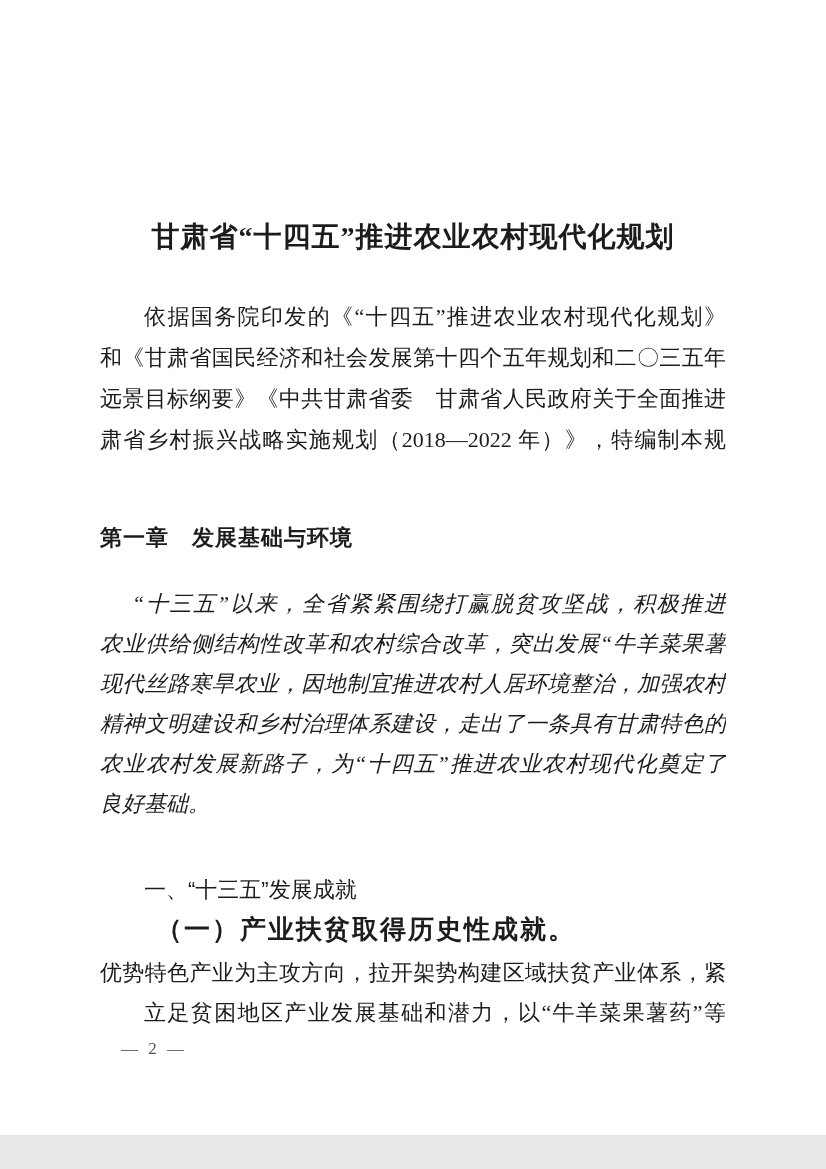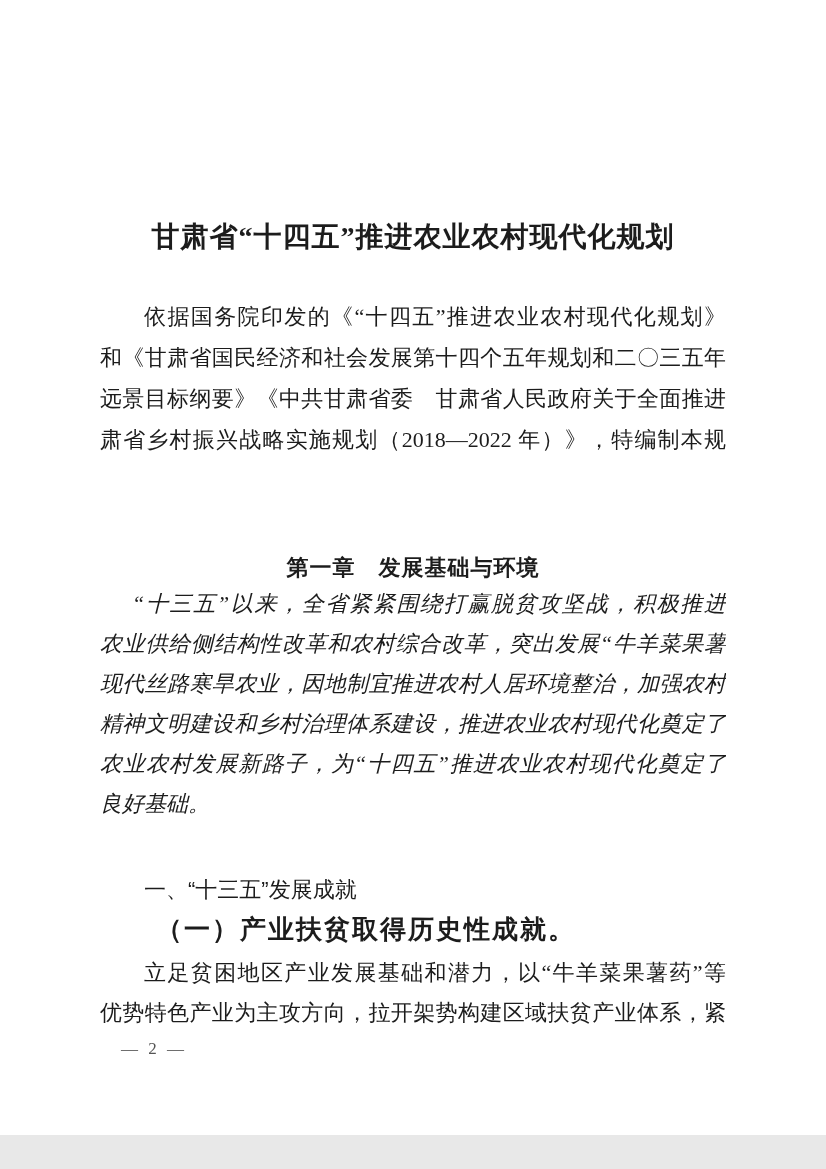--- a/index.html
+++ b/index.html
@@ -25,22 +25,21 @@
     text-align:justify;
     text-align-last:justify;
     text-justify:distribute;
     overflow:hidden;
   }
   .p2 .line,.p3 .line{height:40px;line-height:40px;}
   .line.short{text-align-last:left;}
   .indent-2{padding-left:44px;}
   .indent-q{padding-left:32px;}
   .chapter-heading{
-    position:absolute;top:553px;left:100px;width:626px;
-    text-align:center;
+    position:absolute;top:523px;left:100px;width:626px;
     font-size:22px;font-weight:bold;
     font-family:"Liberation Sans","DejaVu Sans",sans-serif;
     letter-spacing:1px;
   }
   .section-heading{
     position:absolute;top:876px;left:144px;
     font-size:22px;font-weight:normal;line-height:28px;
     font-family:"Liberation Sans","DejaVu Sans",sans-serif;
   }
   .subsection-heading{
@@ -70,29 +69,29 @@
     <div class="line">远景目标纲要》《中共甘肃省委　甘肃省人民政府关于全面推进乡</div>
     <div class="line">肃省乡村振兴战略实施规划（2018—2022 年）》，特编制本规划。</div>
   </div>
 
   <div class="chapter-heading">第一章　发展基础与环境</div>
 
   <div class="block p2" style="top:584px;font-style:italic;">
     <div class="line indent-q">“十三五”以来，全省紧紧围绕打赢脱贫攻坚战，积极推进</div>
     <div class="line">农业供给侧结构性改革和农村综合改革，突出发展“牛羊菜果薯</div>
     <div class="line">现代丝路寒旱农业，因地制宜推进农村人居环境整治，加强农村</div>
-    <div class="line">精神文明建设和乡村治理体系建设，推进农业农村现代化奠定了</div>
+    <div class="line">精神文明建设和乡村治理体系建设，走出了一条具有甘肃特色的</div>
     <div class="line">农业农村发展新路子，为“十四五”推进农业农村现代化奠定了</div>
     <div class="line short">良好基础。</div>
   </div>
 
   <div class="section-heading">一、“十三五”发展成就</div>
 
   <div class="subsection-heading">（一）产业扶贫取得历史性成就。</div>
 
   <div class="block p3" style="top:953px;">
+    <div class="line">优势特色产业为主攻方向，拉开架势构建区域扶贫产业体系，紧</div>
     <div class="line indent-2">立足贫困地区产业发展基础和潜力，以“牛羊菜果薯药”等</div>
-    <div class="line">优势特色产业为主攻方向，拉开架势构建区域扶贫产业体系，紧</div>
   </div>
 
   <div class="page-footer">— 2 —</div>
 
 </div>
 
 </body></html>

